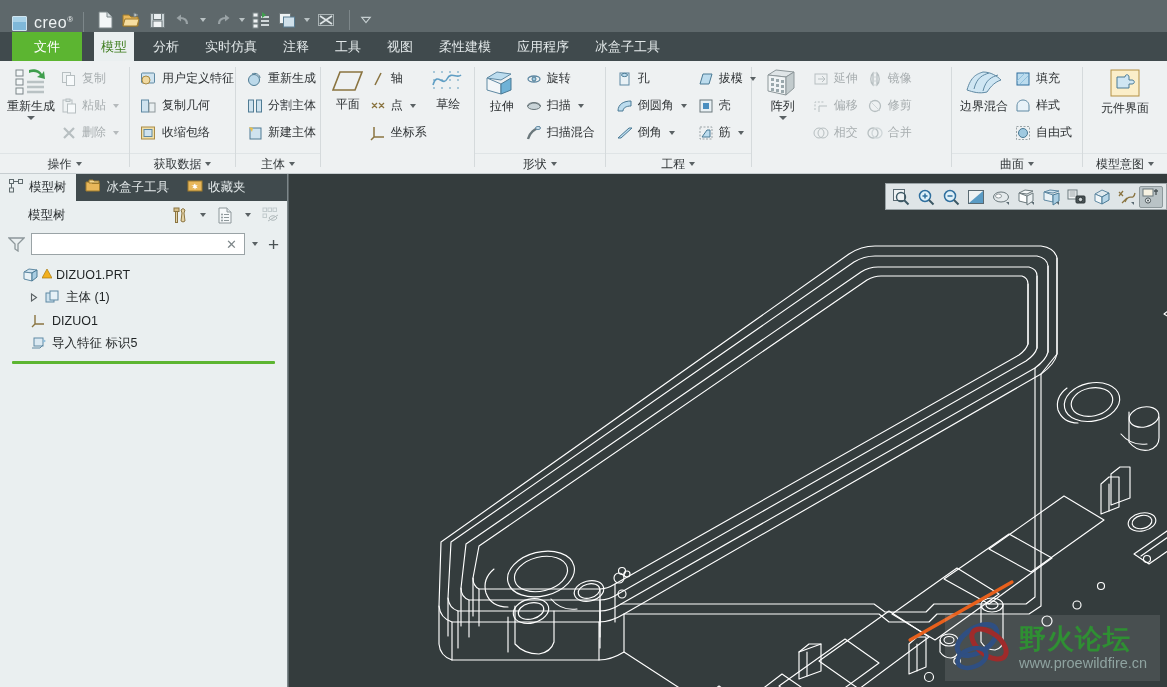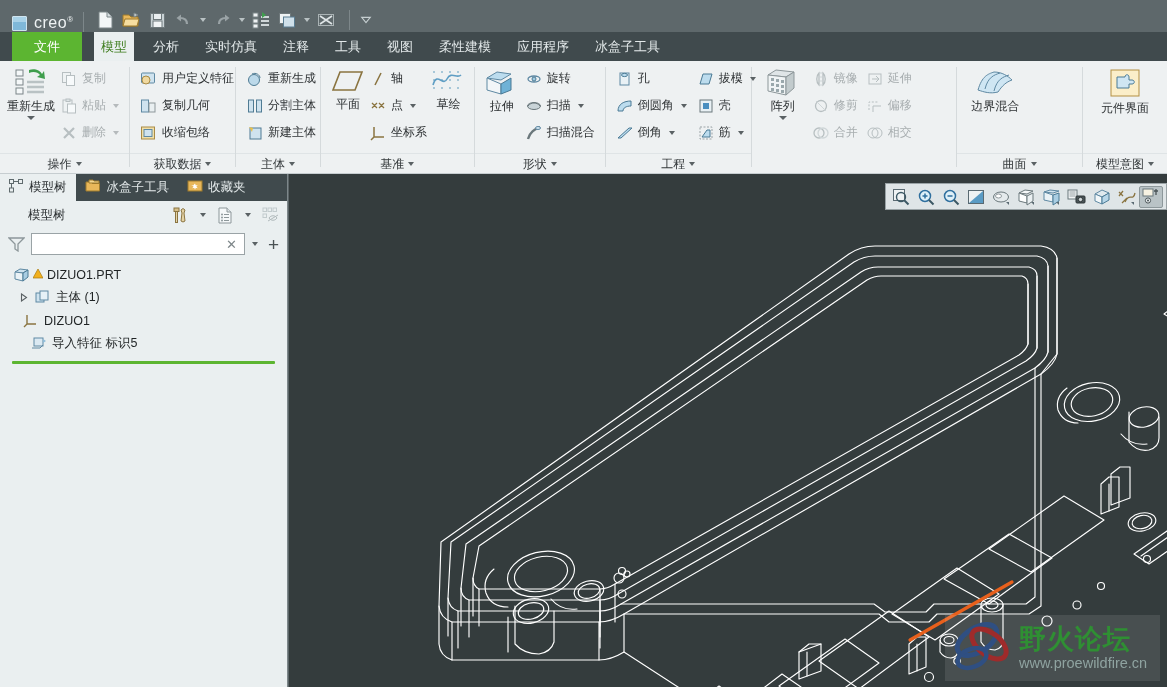--- a/index.html
+++ b/index.html
@@ -414,21 +414,20 @@
                 <circle cx="4" cy="20" r="1"></circle>
                 <circle cx="12" cy="20" r="1"></circle>
                 <circle cx="20" cy="20" r="1"></circle>
                 <circle cx="28" cy="20" r="1"></circle>
               </g>
               <path d="M3 17c4-14 10 2 14-6s10 0 14-4" fill="none" stroke="#5f9ec4" stroke-width="1.6"></path>
             </svg>
           <span class="lbl">草绘</span>
         </div>
       </div>
-      <div class="gtitle"><span>基准</span><span class="gcaret"></span></div>
     </div>
     <div class="gdiv"></div>
 
     <div class="rgroup" style="width:130px">
       <div class="gbody">
         <div class="bigbtn" style="width:52px">
           <svg width="38" height="30" viewBox="0 0 38 30">
               <path d="M4 10l10-6 14 2-10 6z" fill="#bcdcee" stroke="#5f89a3"></path>
               <path d="M4 10v12l14 4V16z" fill="#f2f6f8" stroke="#5f89a3"></path>
               <path d="M18 16l10-6v12l-10 4z" fill="#6fb2d6" stroke="#4a7a95"></path>
@@ -555,20 +554,49 @@
                 <rect x="17" y="22" width="3" height="3"></rect>
               </g>
             </svg>
           <span class="lbl">阵列</span>
           <span class="dd"></span>
         </div>
         <div class="col" style="margin-left:2px">
           <div class="smallbtn dim">
             <span class="ic">
                 <svg width="16" height="16" viewBox="0 0 16 16">
+                  <rect x="2" y="3" width="12" height="10" fill="none" stroke="#b7bfc1"></rect>
+                  <path d="M5 8h6M9 5l3 3-3 3" fill="none" stroke="#b7bfc1"></path>
+                </svg>
+              </span>
+            <span>延伸</span>
+          </div>
+          <div class="smallbtn dim">
+            <span class="ic">
+                <svg width="16" height="16" viewBox="0 0 16 16">
+                  <path d="M2 12V4h10" fill="none" stroke="#b7bfc1" stroke-dasharray="2 1.6"></path>
+                  <path d="M6 14V8h8" fill="none" stroke="#b7bfc1"></path>
+                </svg>
+              </span>
+            <span>偏移</span>
+          </div>
+          <div class="smallbtn dim">
+            <span class="ic">
+                <svg width="16" height="16" viewBox="0 0 16 16">
+                  <circle cx="6" cy="8" r="5" fill="none" stroke="#b7bfc1"></circle>
+                  <circle cx="10" cy="8" r="5" fill="none" stroke="#b7bfc1"></circle>
+                </svg>
+              </span>
+            <span>相交</span>
+          </div>
+        </div>
+        <div class="col" style="margin-left:2px">
+          <div class="smallbtn dim">
+            <span class="ic">
+                <svg width="16" height="16" viewBox="0 0 16 16">
                   <path d="M6 2C3 5 3 11 6 14z" fill="none" stroke="#b7bfc1" stroke-width="1.3"></path>
                   <path d="M10 2c3 3 3 9 0 12z" fill="none" stroke="#b7bfc1" stroke-width="1.3"></path>
                   <path d="M8 1v14" stroke="#cfd6d8" stroke-dasharray="2 2"></path>
                 </svg>
               </span>
             <span>镜像</span>
           </div>
           <div class="smallbtn dim">
             <span class="ic">
                 <svg width="16" height="16" viewBox="0 0 16 16">
@@ -579,64 +607,63 @@
             <span>修剪</span>
           </div>
           <div class="smallbtn dim">
             <span class="ic">
                 <svg width="16" height="16" viewBox="0 0 16 16">
                   <circle cx="6" cy="8" r="5" fill="none" stroke="#b7bfc1" stroke-width="1.3"></circle>
                   <circle cx="10" cy="8" r="5" fill="none" stroke="#cfd6d8" stroke-width="1.3"></circle>
                 </svg>
               </span>
             <span>合并</span>
-          </div>
-        </div>
-        <div class="col" style="margin-left:2px">
-          <div class="smallbtn dim">
-            <span class="ic">
-                <svg width="16" height="16" viewBox="0 0 16 16">
-                  <rect x="2" y="3" width="12" height="10" fill="none" stroke="#b7bfc1"></rect>
-                  <path d="M5 8h6M9 5l3 3-3 3" fill="none" stroke="#b7bfc1"></path>
-                </svg>
-              </span>
-            <span>延伸</span>
-          </div>
-          <div class="smallbtn dim">
-            <span class="ic">
-                <svg width="16" height="16" viewBox="0 0 16 16">
-                  <path d="M2 12V4h10" fill="none" stroke="#b7bfc1" stroke-dasharray="2 1.6"></path>
-                  <path d="M6 14V8h8" fill="none" stroke="#b7bfc1"></path>
-                </svg>
-              </span>
-            <span>偏移</span>
-          </div>
-          <div class="smallbtn dim">
-            <span class="ic">
-                <svg width="16" height="16" viewBox="0 0 16 16">
-                  <circle cx="6" cy="8" r="5" fill="none" stroke="#b7bfc1"></circle>
-                  <circle cx="10" cy="8" r="5" fill="none" stroke="#b7bfc1"></circle>
-                </svg>
-              </span>
-            <span>相交</span>
           </div>
         </div>
       </div>
     </div>
     <div class="gdiv"></div>
 
     <div class="rgroup" style="width:130px">
       <div class="gbody">
         <div class="bigbtn" style="width:62px">
           <svg width="40" height="30" viewBox="0 0 40 30">
               <path d="M3 22c4-14 10-16 16-18 8 0 14 4 18 8-6 2-10 6-14 12-8 2-14 0-20-2z" fill="#cfe6f3" stroke="#5f89a3"></path>
               <path d="M10 21c3-12 9-14 15-16" fill="none" stroke="#5f89a3"></path>
               <path d="M19 23c3-12 9-14 15-16" fill="none" stroke="#5f89a3"></path>
             </svg>
           <span class="lbl">边界混合</span>
+        </div>
+        <div class="col" style="margin-left:2px">
+          <div class="smallbtn">
+            <span class="ic">
+                <svg width="16" height="16" viewBox="0 0 16 16">
+                  <rect x="2" y="2" width="12" height="12" fill="#bcdcee" stroke="#2f6f9e"></rect>
+                  <path d="M2 10l8-8M5 13l8-8" stroke="#8fc0dd"></path>
+                </svg>
+              </span>
+            <span>填充</span>
+          </div>
+          <div class="smallbtn">
+            <span class="ic">
+                <svg width="16" height="16" viewBox="0 0 16 16">
+                  <path d="M2 13V8c0-4 3-6 6-6s6 2 6 6v5z" fill="#e8f2f8" stroke="#5f89a3"></path>
+                </svg>
+              </span>
+            <span>样式</span>
+          </div>
+          <div class="smallbtn">
+            <span class="ic">
+                <svg width="16" height="16" viewBox="0 0 16 16">
+                  <rect x="1.5" y="1.5" width="13" height="13" fill="none" stroke="#9aa3a6" stroke-dasharray="2 1.5"></rect>
+                  <circle cx="8" cy="8" r="4.5" fill="#9fc9e0" stroke="#4a7a95"></circle>
+                </svg>
+              </span>
+            <span>自由式</span>
+          </div>
         </div>
       </div>
       <div class="gtitle"><span>曲面</span><span class="gcaret"></span></div>
     </div>
     <div class="gdiv"></div>
 
     <div class="rgroup" style="width:84px">
       <div class="gbody" style="justify-content:center">
         <div class="bigbtn" style="width:70px">
           <svg width="34" height="32" viewBox="0 0 34 32">
@@ -733,50 +760,50 @@
         <input type="text" value="" style="">
         <span class="xclear">✕</span>
       </div>
       <span class="tcaret">
           <div class="caret-d" style="border-top-color:#5a6164"></div>
         </span>
       <span class="plusbtn">+</span>
     </div>
 
     <div class="tree">
-      <div class="trow" style="padding-left:12px">
+      <div class="trow" style="padding-left:21px">
         <span class="ic">
           <svg width="17" height="15" viewBox="0 0 17 15">
               <path d="M2 5l5-3 8 1-5 3z" fill="#cfe3ef" stroke="#5f89a3"></path>
               <path d="M2 5v7l8 2V6z" fill="#eaf2f6" stroke="#5f89a3"></path>
               <path d="M10 6l5-3v7l-5 4z" fill="#a9cde2" stroke="#4a7a95"></path>
             </svg>
         </span>
         <span style="margin-left:-1px">
           <svg width="10" height="10" viewBox="0 0 10 10">
               <path d="M5 0l5 9H0z" fill="#f2b01e" stroke="#a67a10" stroke-width=".7"></path>
             </svg>
         </span>
         <span>DIZUO1.PRT</span>
       </div>
-      <div class="trow" style="padding-left:18px">
+      <div class="trow" style="padding-left:28px">
         <span class="exp">
           <svg width="8" height="9" viewBox="0 0 8 9">
               <path d="M1.5 1l5 3.5-5 3.5z" fill="none" stroke="#5a6164" stroke-width="1.1"></path>
             </svg>
         </span>
         <span class="ic">
           <svg width="16" height="15" viewBox="0 0 16 15">
               <rect x="1" y="3" width="8" height="9" fill="#cfe3ef" stroke="#5f89a3"></rect>
               <rect x="5" y="1" width="8" height="9" fill="#e6f1f7" stroke="#5f89a3"></rect>
             </svg>
         </span>
         <span>主体 (1)</span>
       </div>
-      <div class="trow" style="padding-left:22px">
+      <div class="trow" style="padding-left:30px">
         <span class="ic">
           <svg width="16" height="15" viewBox="0 0 16 15">
               <path d="M4 2v9h9M4 11L1 14" stroke="#8a7440" stroke-width="1.4" fill="none"></path>
             </svg>
         </span>
         <span>DIZUO1</span>
       </div>
       <div class="trow" style="padding-left:30px">
         <span class="ic">
           <svg width="17" height="15" viewBox="0 0 17 15">

